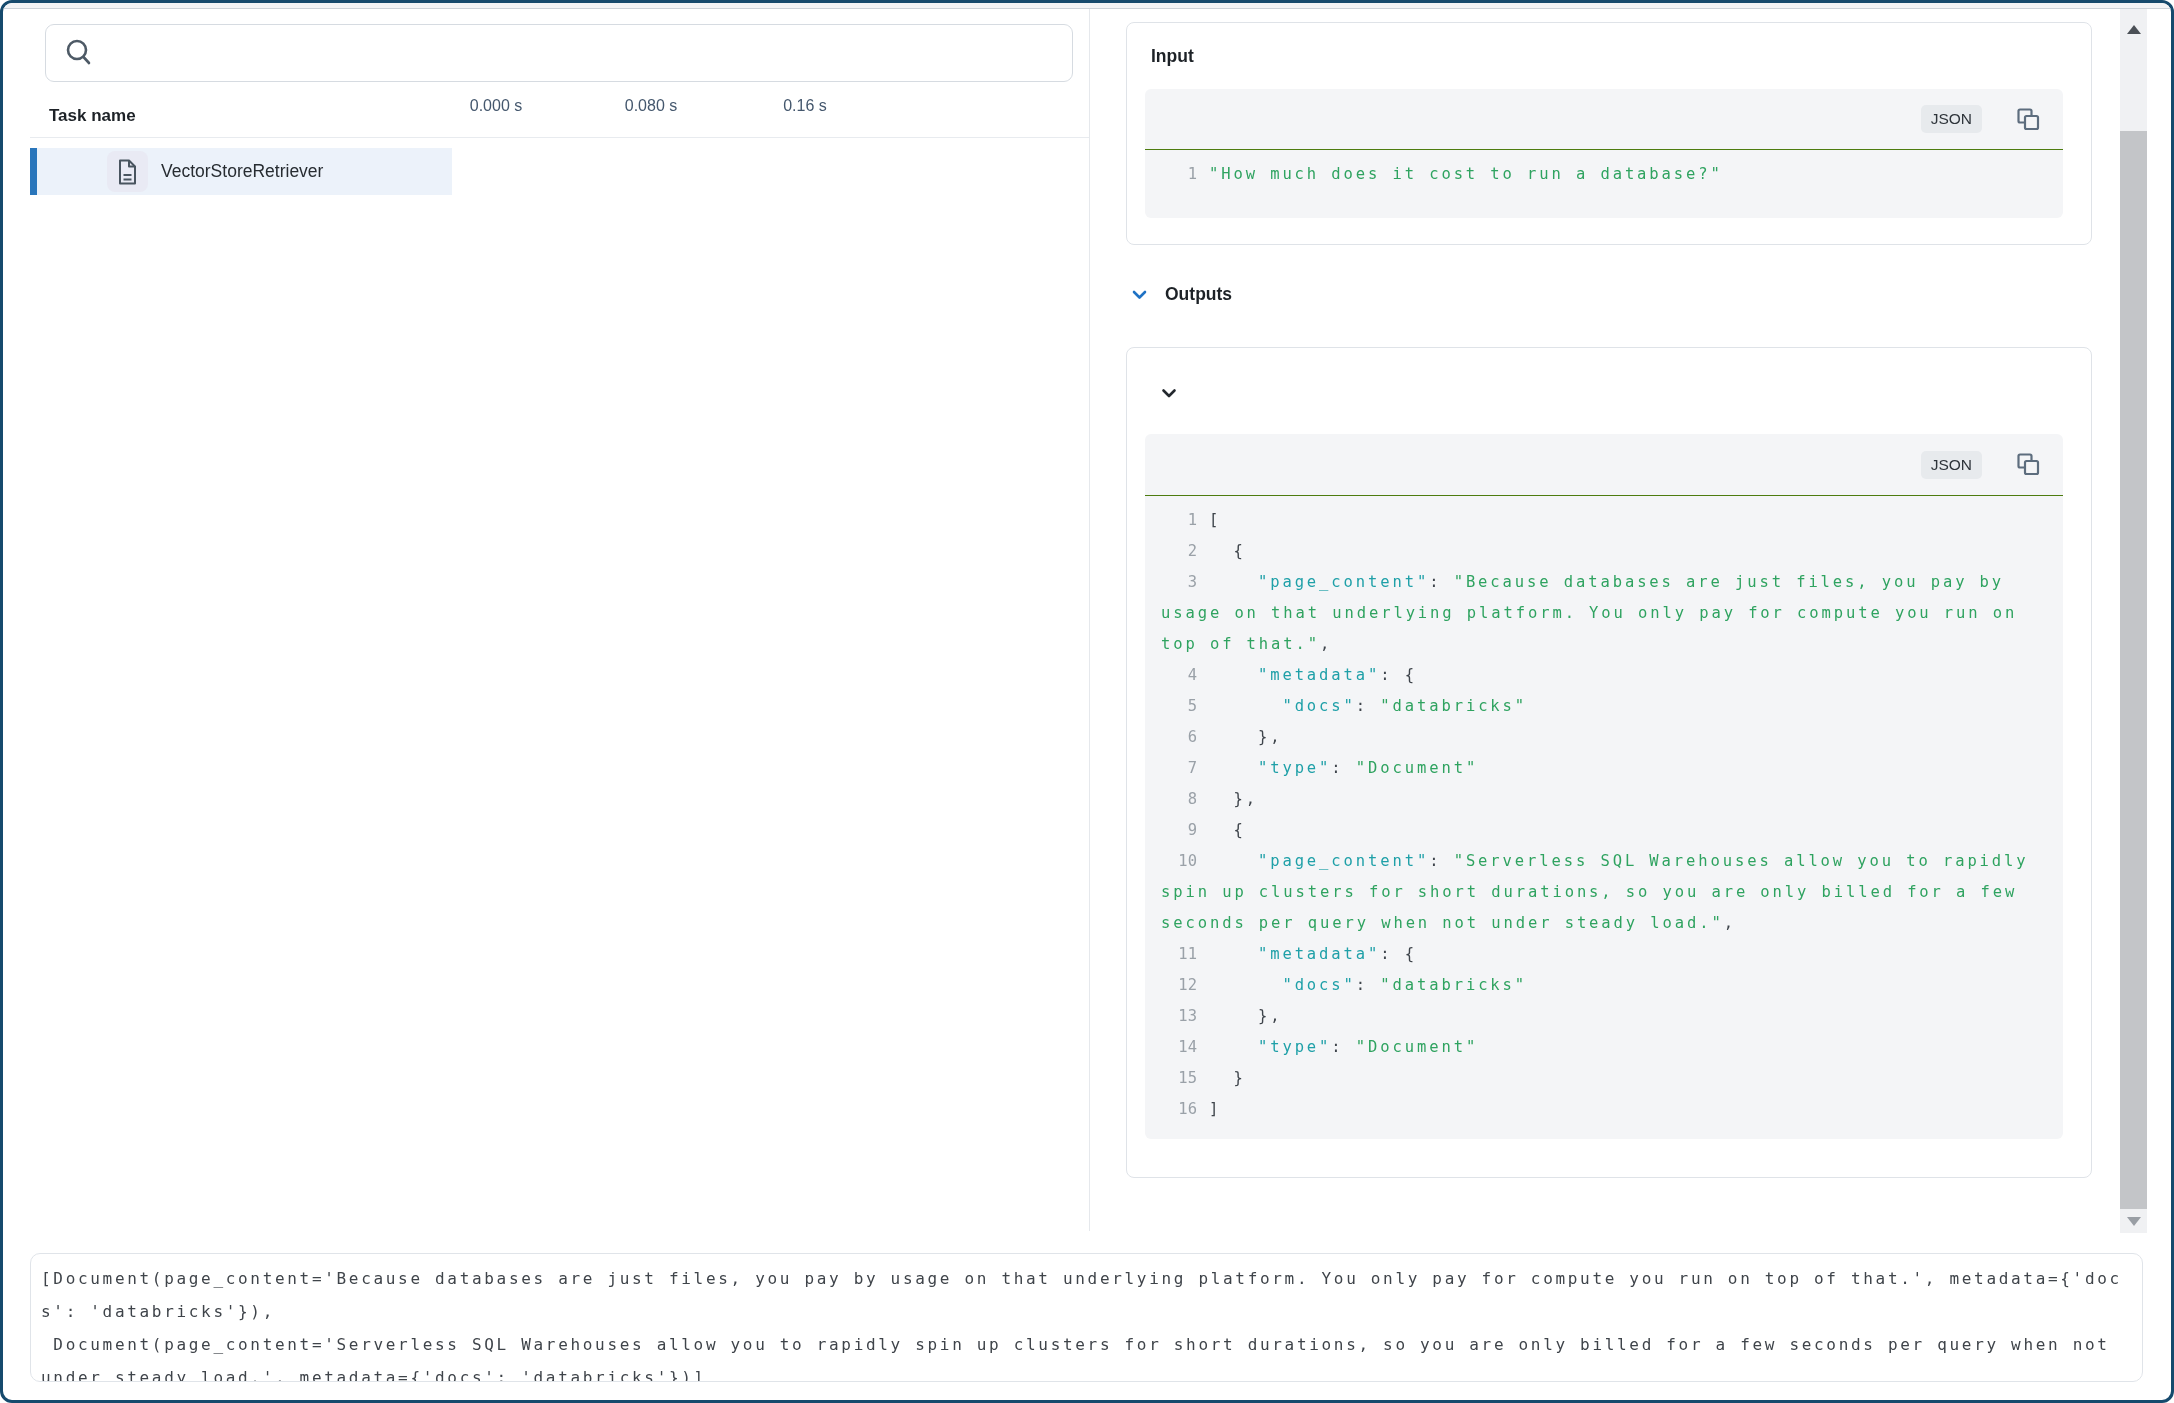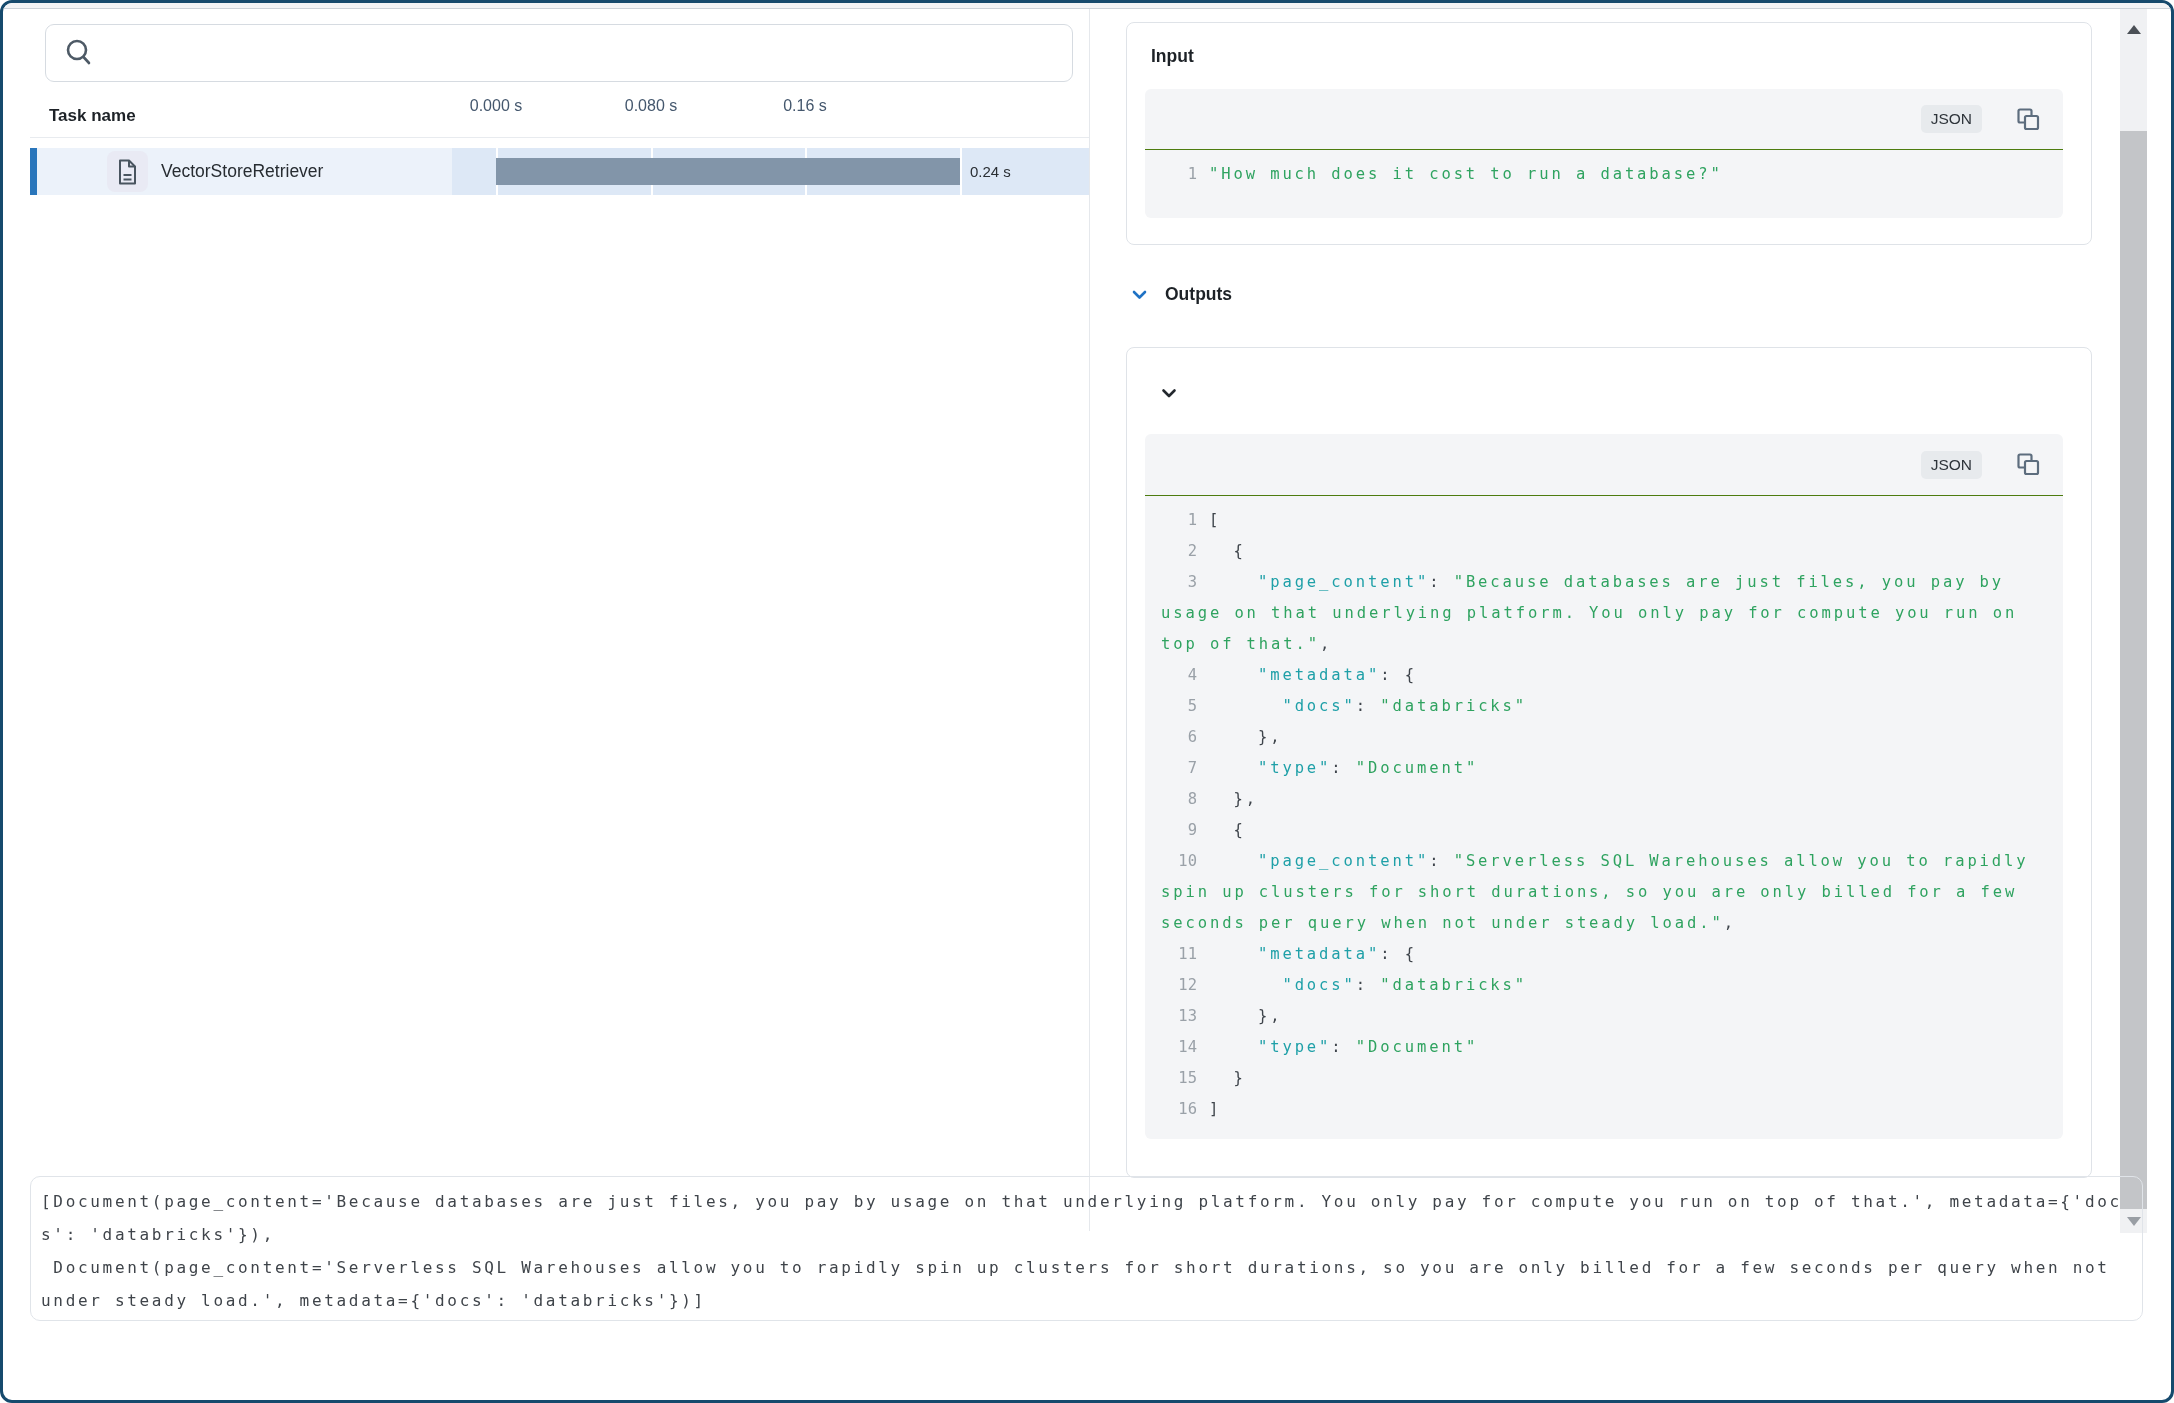--- a/index.html
+++ b/index.html
@@ -66,21 +66,21 @@
   .tok-k{color:var(--tok-key);}
   .tok-s{color:var(--tok-str);}
   .tok-p{color:var(--tok-punct);}
   .outputs-head{position:absolute;left:1128px;top:281px;display:flex;align-items:center;gap:17px;cursor:pointer;}
   .outputs-head .label{font-size:17.5px;font-weight:bold;color:#1d2227;}
   .outputs-card{left:1123px;top:344px;width:966px;height:831px;}
   .inner-chevron{position:absolute;left:33px;top:36px;cursor:pointer;}
   .outputs-card .code-block{top:86px;}
 
   
-  .bottom-panel{position:absolute;left:27px;top:1173px;width:2113px;height:145px;border:1px solid #e0e4e9;border-radius:10px;overflow:hidden;}
+  .bottom-panel{position:absolute;left:27px;top:1250px;width:2113px;height:129px;border:1px solid #e0e4e9;border-radius:10px;overflow:hidden;}
   .bottom-panel pre{margin:0;padding:8px 10px;font-family:"DejaVu Sans Mono",monospace;font-size:16px;letter-spacing:2.68px;line-height:33px;color:#3f444a;white-space:pre-wrap;word-break:break-all;}
 </style>
 </head>
 <body>
 
 <div class="app">
   <div class="topstrip"></div>
 
   <div>
     <div class="search-box">
@@ -103,28 +103,20 @@
         <div class="row-accent"></div>
         <div class="row-icon-box">
           <svg width="23" height="26" viewBox="0 0 23 26">
             <path d="M4 1.5 H13 L19 7.5 V24.5 H4 Z" fill="none" stroke="#49545f" stroke-width="2" stroke-linejoin="round"></path>
             <path d="M13 1.5 V7.5 H19" fill="none" stroke="#49545f" stroke-width="2" stroke-linejoin="round"></path>
             <line x1="7.5" y1="16" x2="15.5" y2="16" stroke="#49545f" stroke-width="2"></line>
             <line x1="7.5" y1="20.5" x2="15.5" y2="20.5" stroke="#49545f" stroke-width="2"></line>
           </svg>
         </div>
         <div class="row-label">VectorStoreRetriever</div>
-      </div>
-      <div class="gantt-cell">
-        <div class="gridline" style="left:44px"></div>
-        <div class="gridline" style="left:199px"></div>
-        <div class="gridline" style="left:353px"></div>
-        <div class="gridline" style="left:508px"></div>
-        <div class="gantt-bar"></div>
-        <div class="bar-label">0.24 s</div>
       </div>
     </div>
   </div>
 
   <div class="v-divider"></div>
 
   <div>
 
     <div class="card input-card">
       <div class="card-title">Input</div>

